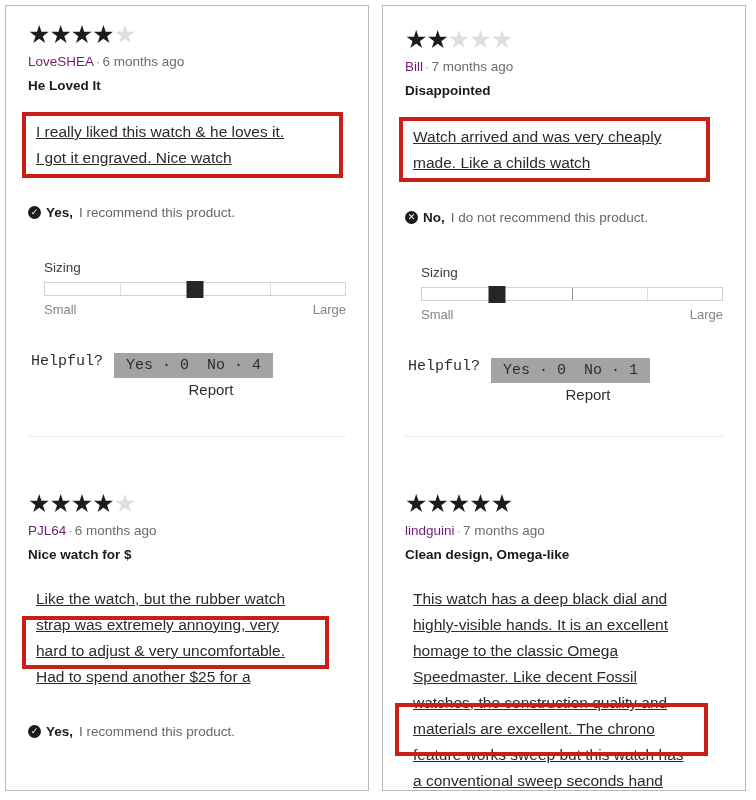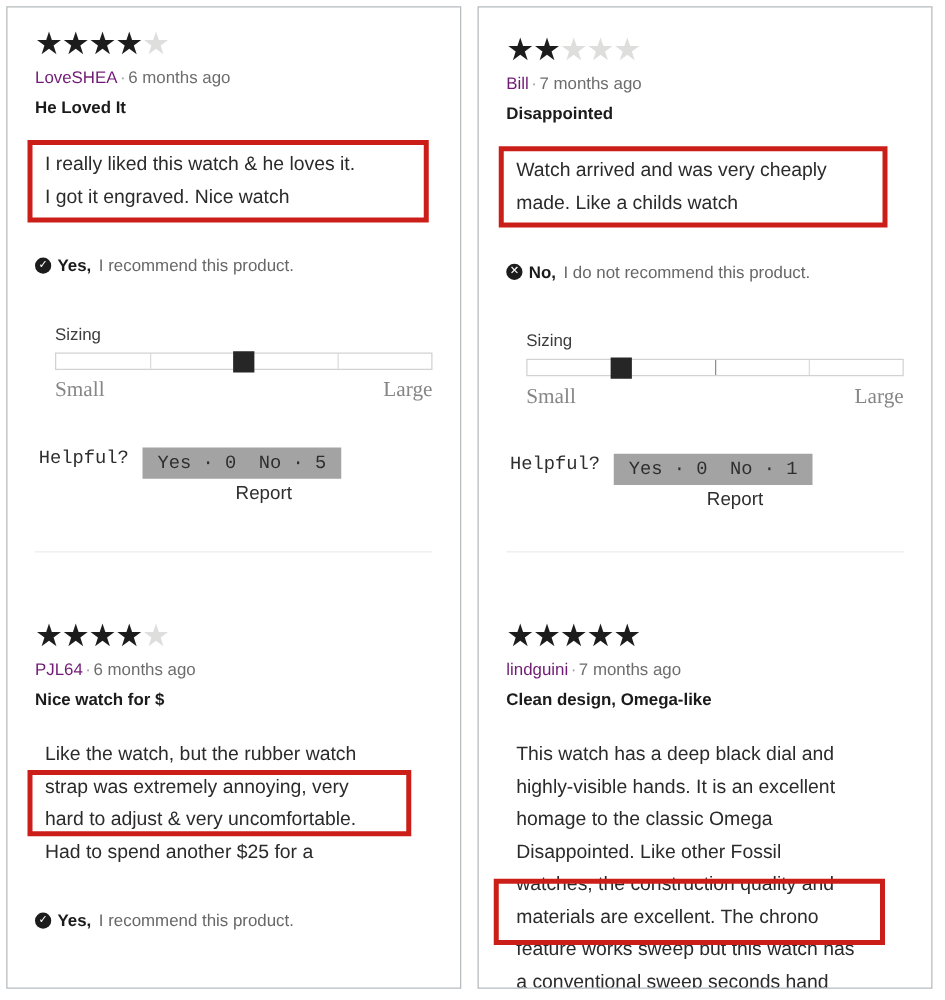--- a/index.html
+++ b/index.html
@@ -84,21 +84,21 @@
     font-weight: bold;
     color: #1b1b1b;
     margin-bottom: 14px;
   }
 
   .rbody {
     font-size: 15.5px;
     color: #2b2b2b;
     line-height: 26px;
   }
-  .rbody .ln { display: block; white-space: nowrap; }
+  .rbody .ln { display: block; white-space: nowrap; text-decoration: underline; }
 
   
   .hl {
     position: absolute;
     border: 4px solid #cc1e19;
     box-sizing: border-box;
     pointer-events: none;
     z-index: 6;
   }
 
@@ -151,24 +151,23 @@
     position: absolute;
     top: -2px;
     width: 17px;
     height: 17px;
     background: #262626;
     transform: translateX(-50%);
   }
   .slider-ends {
     display: flex;
     justify-content: space-between;
-    font-size: 17px;
+    font-size: 13px;
     color: #868686;
     margin-top: 6px;
-    font-family: Liberation Serif, serif;
   }
 
   
   .helpful-row {
     display: flex;
     margin-top: 36px;
     padding-left: 3px;
     font-family: Liberation Mono, monospace;
   }
   .helpful-label {
@@ -233,21 +232,21 @@
           <div class="slider-ends">
             <span>Small</span>
             <span>Large</span>
           </div>
         </div>
 
         <div class="helpful-row">
           <span class="helpful-label">Helpful?</span>
           <span class="vote-group">
             <span class="vote">Yes · 0</span>
-            <span class="vote">No · 5</span>
+            <span class="vote">No · 4</span>
           </span>
         </div>
         <div class="report-row">
           <span class="report">Report</span>
         </div>
       </div>
 
       <div class="divider" style="margin-top:38px;"></div>
 
       <div class="review" style="padding-top:54px;">
@@ -329,21 +328,21 @@
       <div class="review" style="padding-top:54px;">
         <div class="stars"><span class="star">★</span><span class="star">★</span><span class="star">★</span><span class="star">★</span><span class="star">★</span></div>
         <div class="meta">
           <span class="author">lindguini</span><span class="sep">·</span><span class="age">7 months ago</span>
         </div>
         <div class="rtitle">Clean design, Omega-like</div>
         <div class="rbody" style="padding:10px 8px 0 8px;">
           <span class="ln">This watch has a deep black dial and</span>
           <span class="ln">highly-visible hands. It is an excellent</span>
           <span class="ln">homage to the classic Omega</span>
-          <span class="ln">Disappointed. Like other Fossil</span>
+          <span class="ln">Speedmaster. Like decent Fossil</span>
           <span class="ln">watches, the construction quality and</span>
           <span class="ln">materials are excellent. The chrono</span>
           <span class="ln">feature works sweep but this watch has</span>
           <span class="ln">a conventional sweep seconds hand</span>
         </div>
       </div>
 
     </div>
 
     <div class="hl" style="left:16px; top:111px; width:311px; height:65px;"></div>

